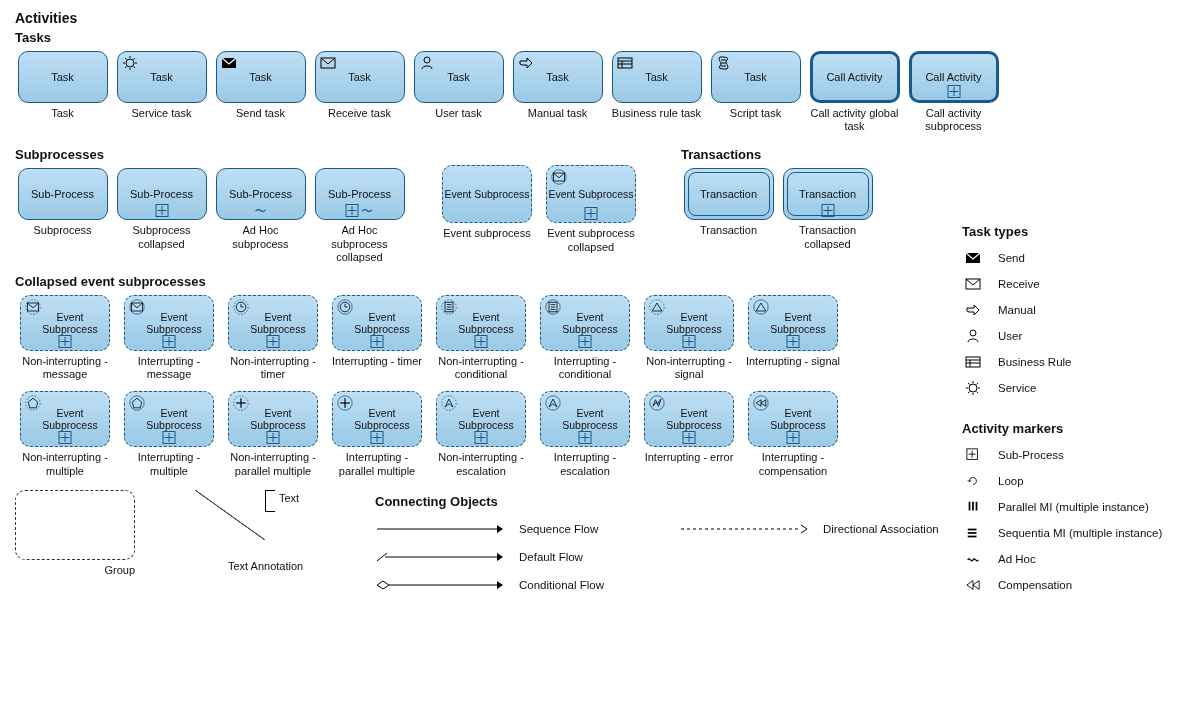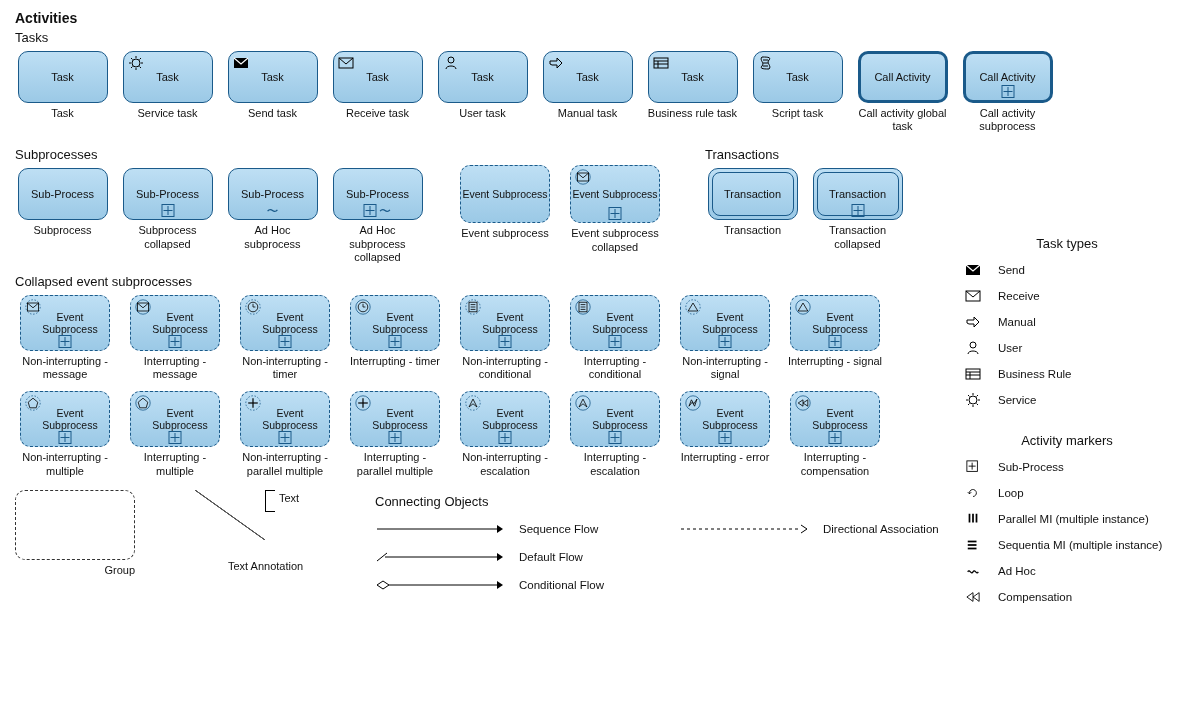--- a/index.html
+++ b/index.html
@@ -6,22 +6,22 @@
   body {
     font-family: Arial, Helvetica, sans-serif;
     font-size: 11px;
     color: #111;
     margin: 0;
     padding: 10px 15px;
     width: 1192px;
     background: #fff;
   }
   h1 { font-size: 14px; font-weight: bold; margin: 0 0 4px 0; }
-  h2 { font-size: 13px; font-weight: normal; margin: 4px 0 6px 0; }
-  .row { display: flex; gap: 10px; align-items: flex-start; }
+  h2 { font-size: 13px; font-weight: bold; margin: 4px 0 6px 0; }
+  .row { display: flex; gap: 4px; align-items: flex-start; }
   .col { display: flex; flex-direction: column; align-items: flex-end; }
   .shape-wrap { display:flex; flex-direction:column; align-items:center; width:95px; }
   .shape-wrap.wider { width:100px; }
   .task, .subprocess, .evsub, .trans {
     width: 90px; height: 52px;
     background: linear-gradient(#bedff4,#9bc9e6);
     border: 1px solid #1a5a8a;
     border-radius: 10px;
     display:flex; align-items:center; justify-content:center;
     position: relative;
@@ -50,21 +50,21 @@
   }
   .plus::before, .plus::after { content:""; position:absolute; background:#1a5a8a; }
   .plus { position:relative; }
   .plus::before { width:1px; height:9px; }
   .plus::after  { width:9px; height:1px; }
   .tilde { font-size:12px; line-height:1; color:#1a5a8a; border:none; width:14px; height:12px;}
   svg { display:block; }
   .section { flex: none; }
 
   
-  .legend { position:absolute; right:20px; top:226px; width:210px;text-align:center; }
+  .legend { position:absolute; right:20px; top:214px; width:210px; }
   .legend h2 { margin-top:10px; }
   .legend-row { display:flex; align-items:center; gap:14px; height:26px; font-size:11.5px; }
   .legend-icon { width:22px; display:flex; justify-content:center; }
 
   
   .conn-row { display:flex; align-items:center; gap:14px; height:28px; }
   .conn-line { width:130px; height:14px; }
   .conn-label { width:120px; font-size:11.5px; }
 
   .artifacts-area { display:flex; gap:60px; align-items:flex-start; }

